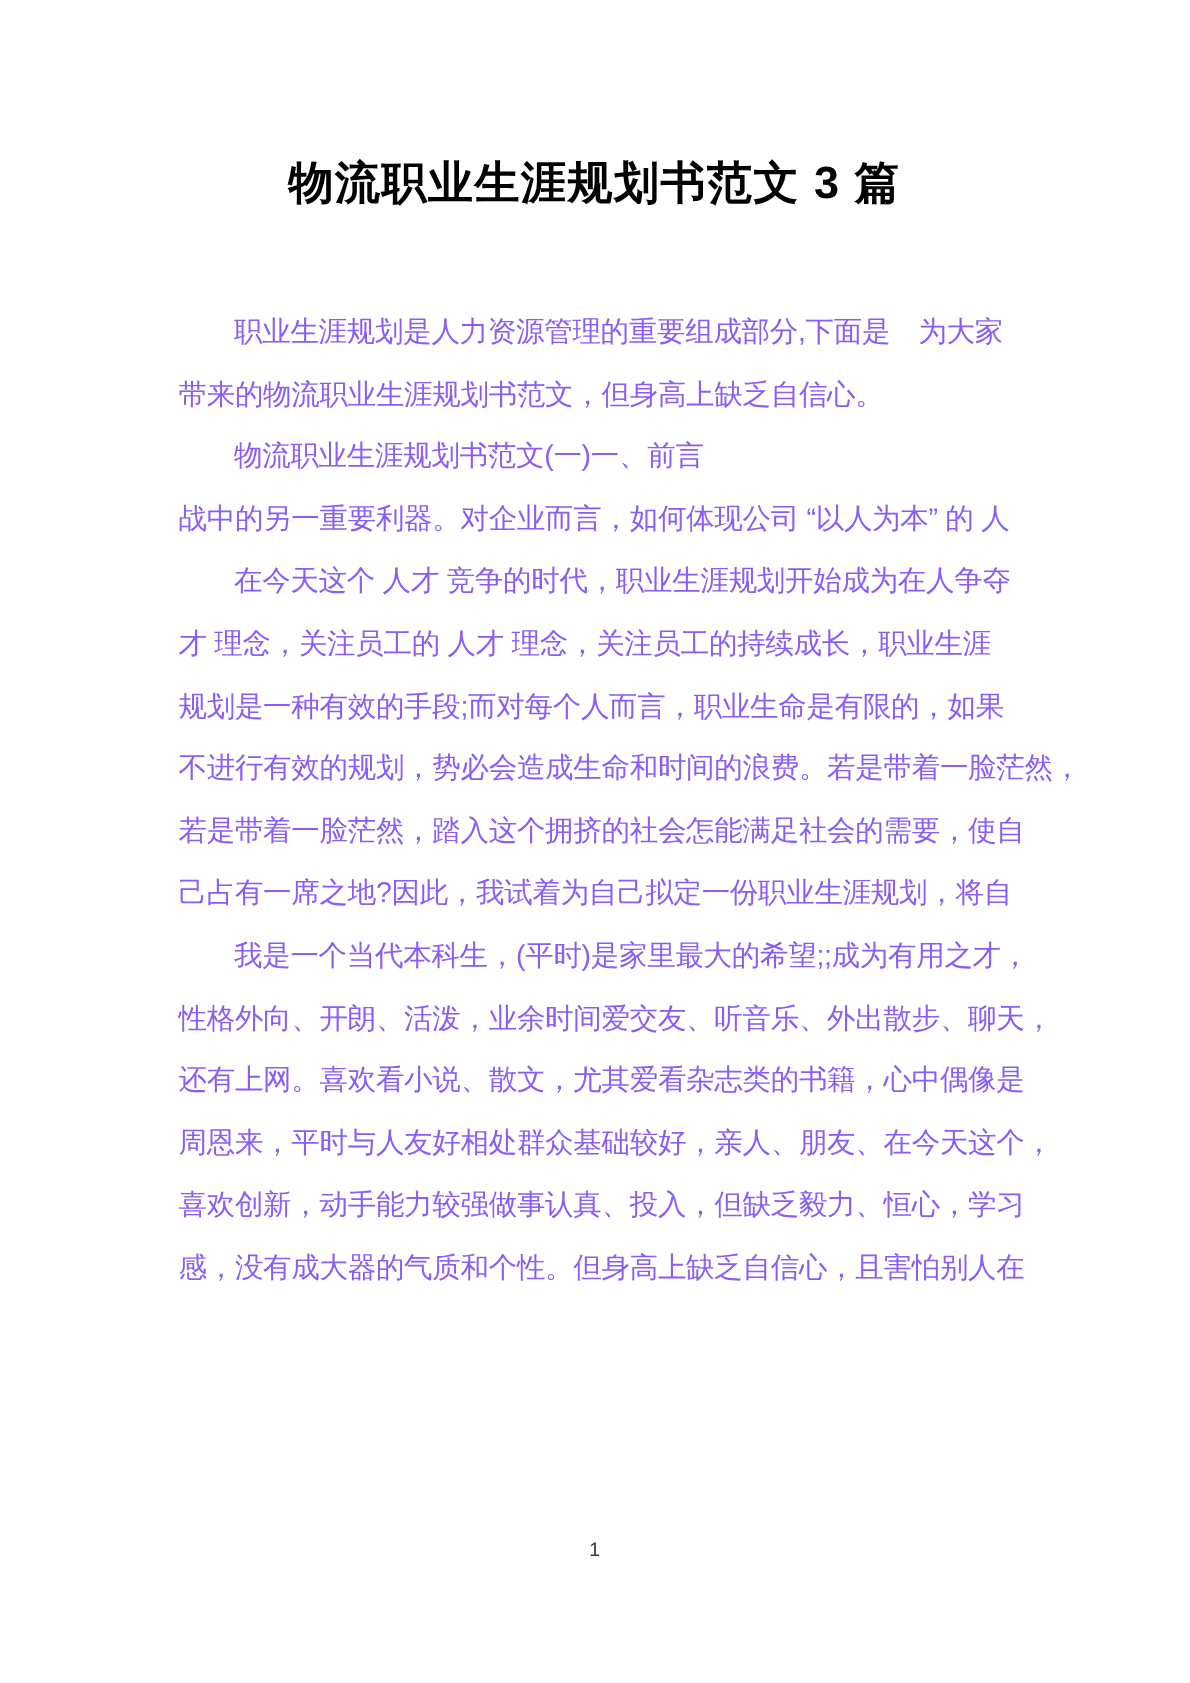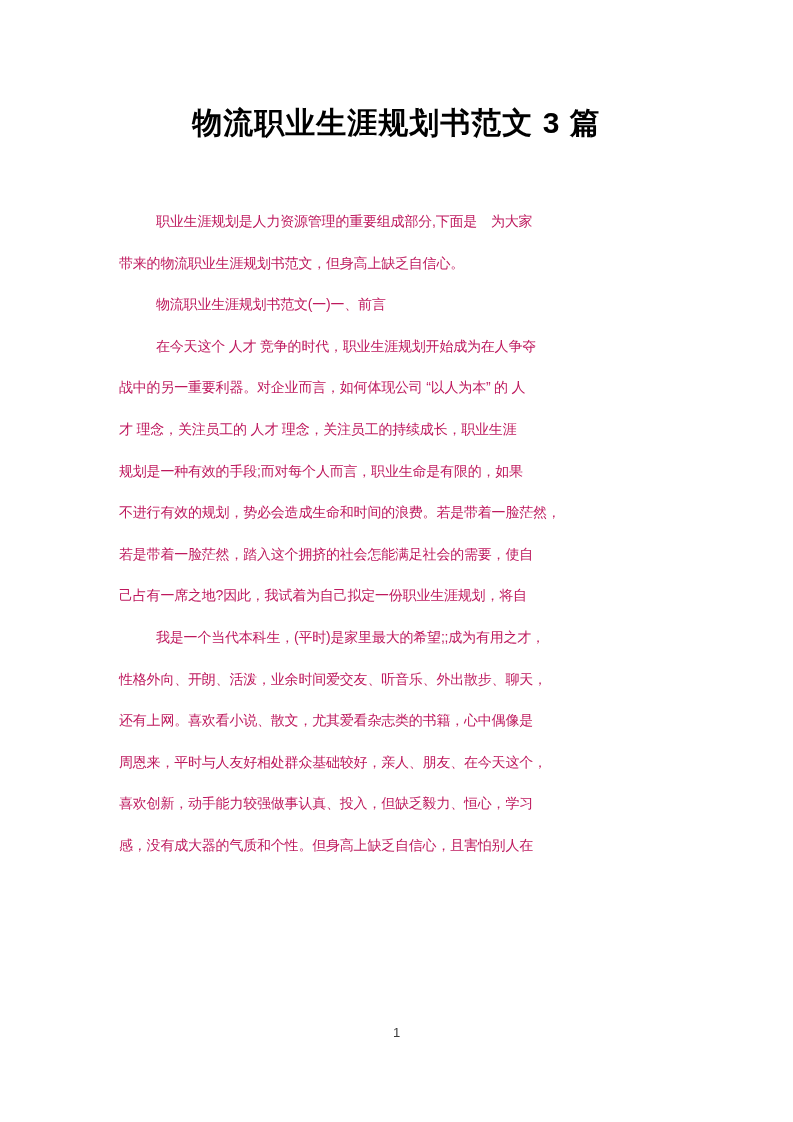--- a/index.html
+++ b/index.html
@@ -30,24 +30,24 @@
   }
   .doc-body {
     position: absolute;
     top: 201px;
     left: 119px;
     width: 562px;
   }
   .doc-body .line {
     height: 41.6px;
     line-height: 41.6px;
-    font-size: 14px;
+    font-size: 19px;
     letter-spacing: -0.2px;
     white-space: nowrap;
-    color: #be185d;
+    color: #8b5cf6;
   }
   .doc-body .line.indent {
     text-indent: 37px;
   }
   .page-number {
     position: absolute;
     top: 1025px;
     left: 0;
     width: 100%;
     text-align: center;
@@ -60,22 +60,22 @@
 <body>
 
 <div class="page">
 
   <div class="doc-title">物流职业生涯规划书范文 3 篇</div>
 
   <div class="doc-body">
       <div class="line indent">职业生涯规划是人力资源管理的重要组成部分,下面是　为大家</div>
       <div class="line">带来的物流职业生涯规划书范文，但身高上缺乏自信心。</div>
       <div class="line indent">物流职业生涯规划书范文(一)一、前言</div>
+      <div class="line">战中的另一重要利器。对企业而言，如何体现公司 “以人为本” 的 人</div>
       <div class="line indent">在今天这个 人才 竞争的时代，职业生涯规划开始成为在人争夺</div>
-      <div class="line">战中的另一重要利器。对企业而言，如何体现公司 “以人为本” 的 人</div>
       <div class="line">才 理念，关注员工的 人才 理念，关注员工的持续成长，职业生涯</div>
       <div class="line">规划是一种有效的手段;而对每个人而言，职业生命是有限的，如果</div>
       <div class="line">不进行有效的规划，势必会造成生命和时间的浪费。若是带着一脸茫然，</div>
       <div class="line">若是带着一脸茫然，踏入这个拥挤的社会怎能满足社会的需要，使自</div>
       <div class="line">己占有一席之地?因此，我试着为自己拟定一份职业生涯规划，将自</div>
       <div class="line indent">我是一个当代本科生，(平时)是家里最大的希望;;成为有用之才，</div>
       <div class="line">性格外向、开朗、活泼，业余时间爱交友、听音乐、外出散步、聊天，</div>
       <div class="line">还有上网。喜欢看小说、散文，尤其爱看杂志类的书籍，心中偶像是</div>
       <div class="line">周恩来，平时与人友好相处群众基础较好，亲人、朋友、在今天这个，</div>
       <div class="line">喜欢创新，动手能力较强做事认真、投入，但缺乏毅力、恒心，学习</div>

